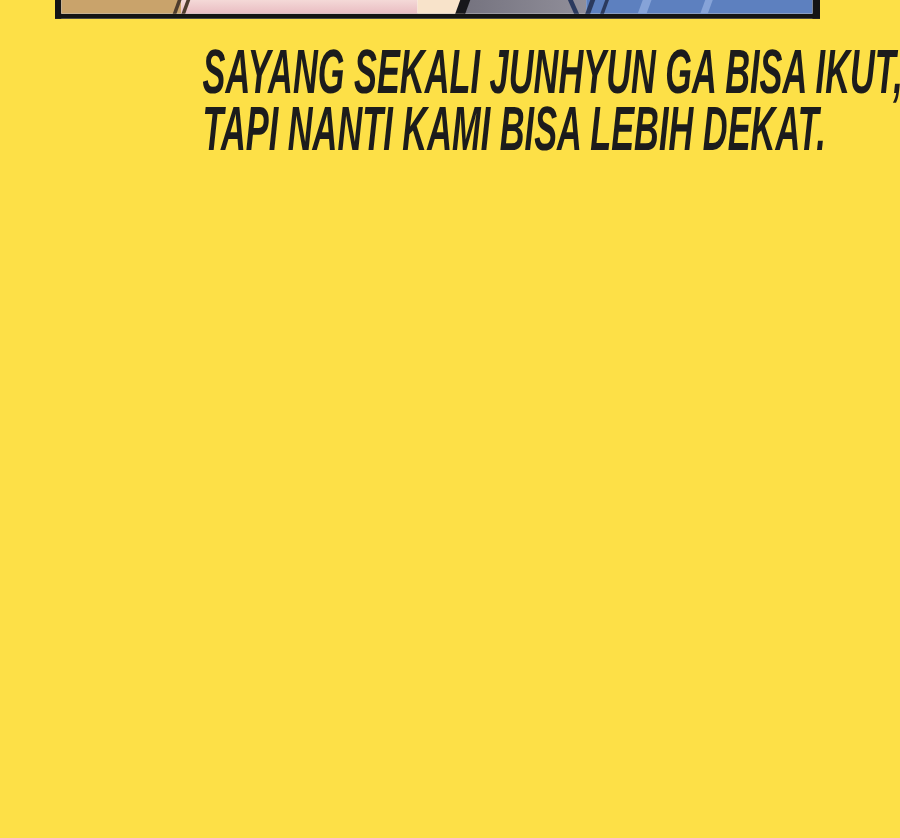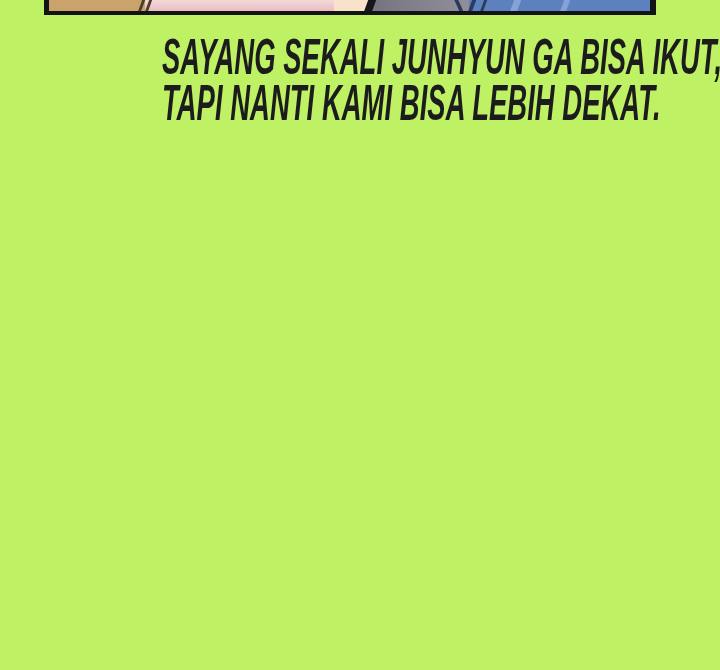--- a/index.html
+++ b/index.html
@@ -4,21 +4,21 @@
 <style>
   html, body {
     margin: 0;
     padding: 0;
     background: #ffffff;
   }
   .page {
     position: relative;
     width: 720px;
     height: 670px;
-    background: #bef264;
+    background: #fde047;
     overflow: hidden;
     font-family: "Liberation Sans", sans-serif;
   }
 
   
   .panel {
     position: absolute;
     left: 44px;
     top: 0;
     width: 612px;

